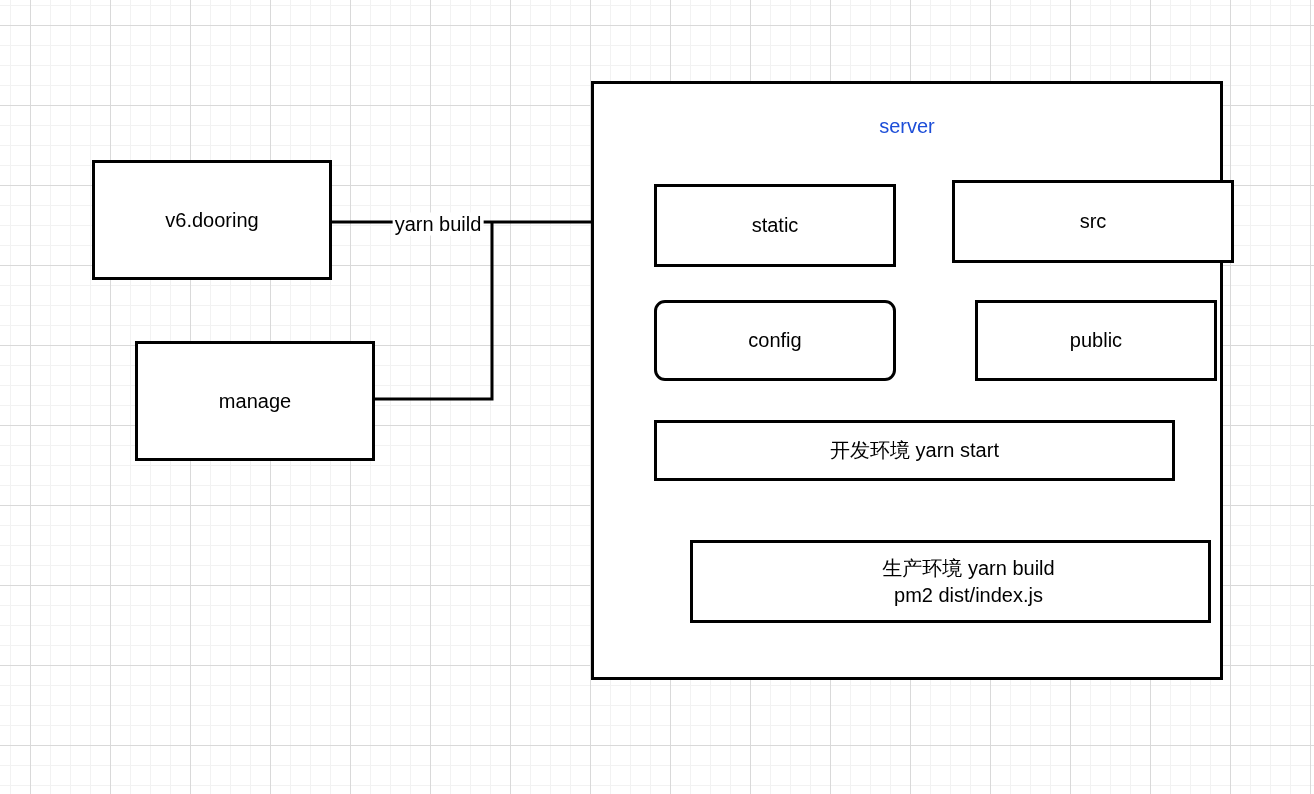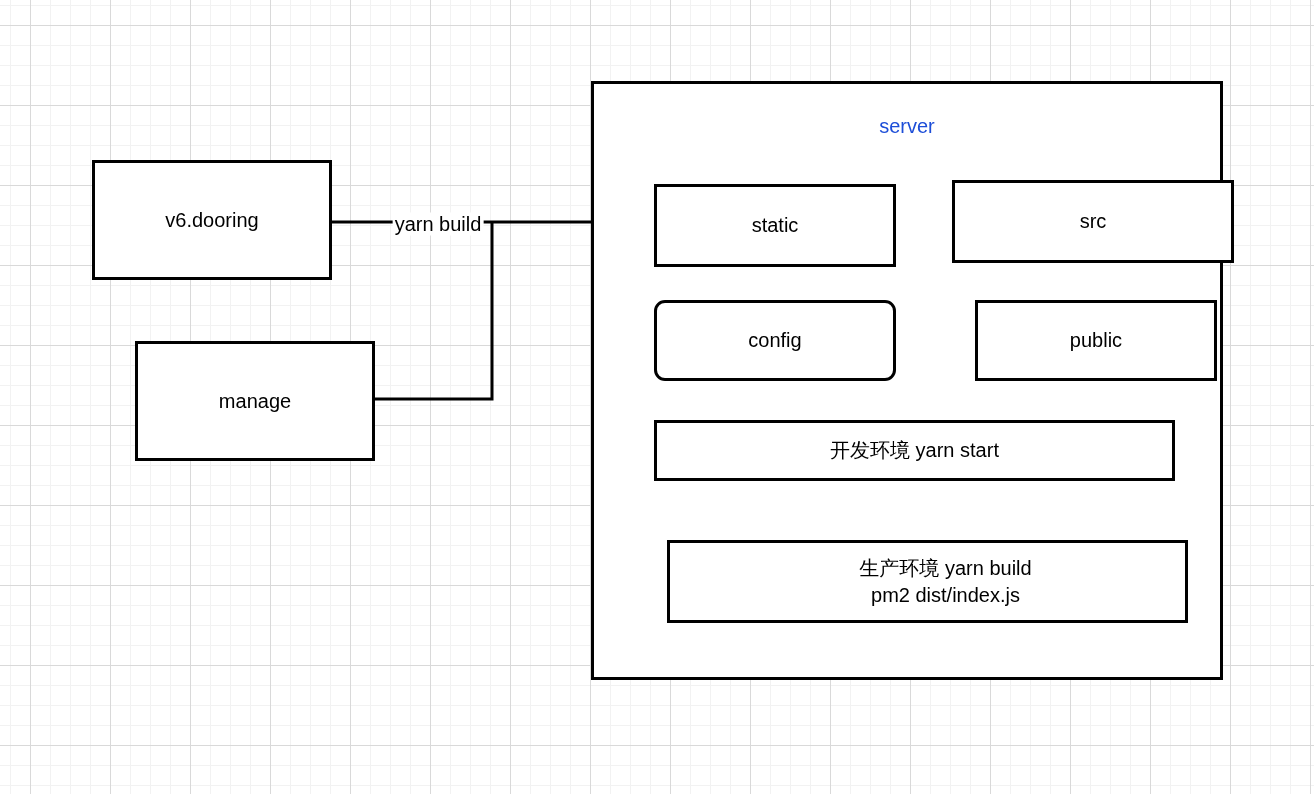--- a/index.html
+++ b/index.html
@@ -123,18 +123,18 @@
   </div>
 
   <div class="box" style="left:934px; top:300px; width:242px; height:81px;margin-left:41px;">
     <span>public</span>
   </div>
 
   <div class="box" style="left:654px; top:420px; width:521px; height:61px;">
     <span>开发环境 yarn start</span>
   </div>
 
-  <div class="box" style="left:667px; top:540px; width:521px; height:83px;padding-left:36px;">
+  <div class="box" style="left:690px; top:540px; width:521px; height:83px;padding-left:36px;">
     <span>生产环境 yarn build
 pm2 dist/index.js</span>
   </div>
 
 </div>
 
 </body></html>

